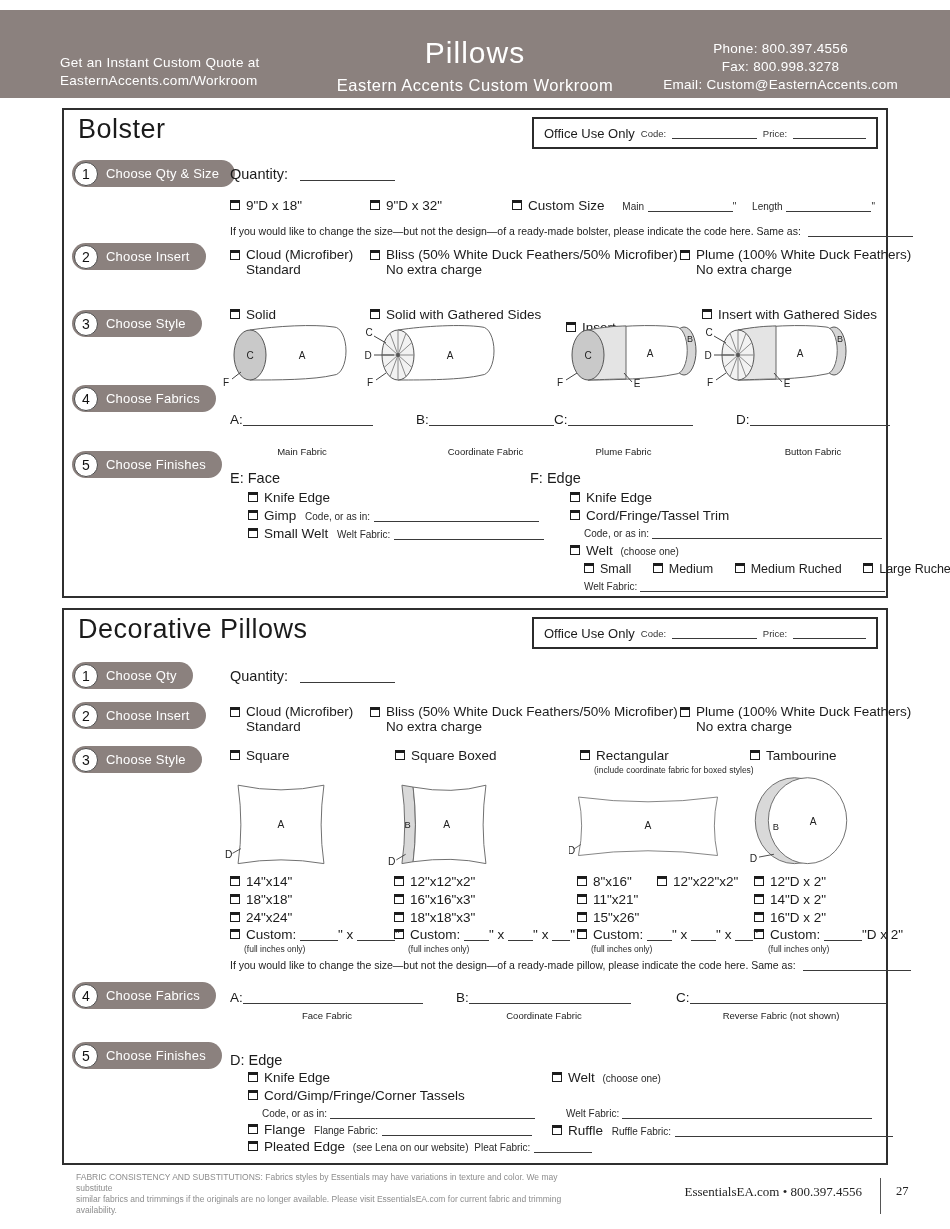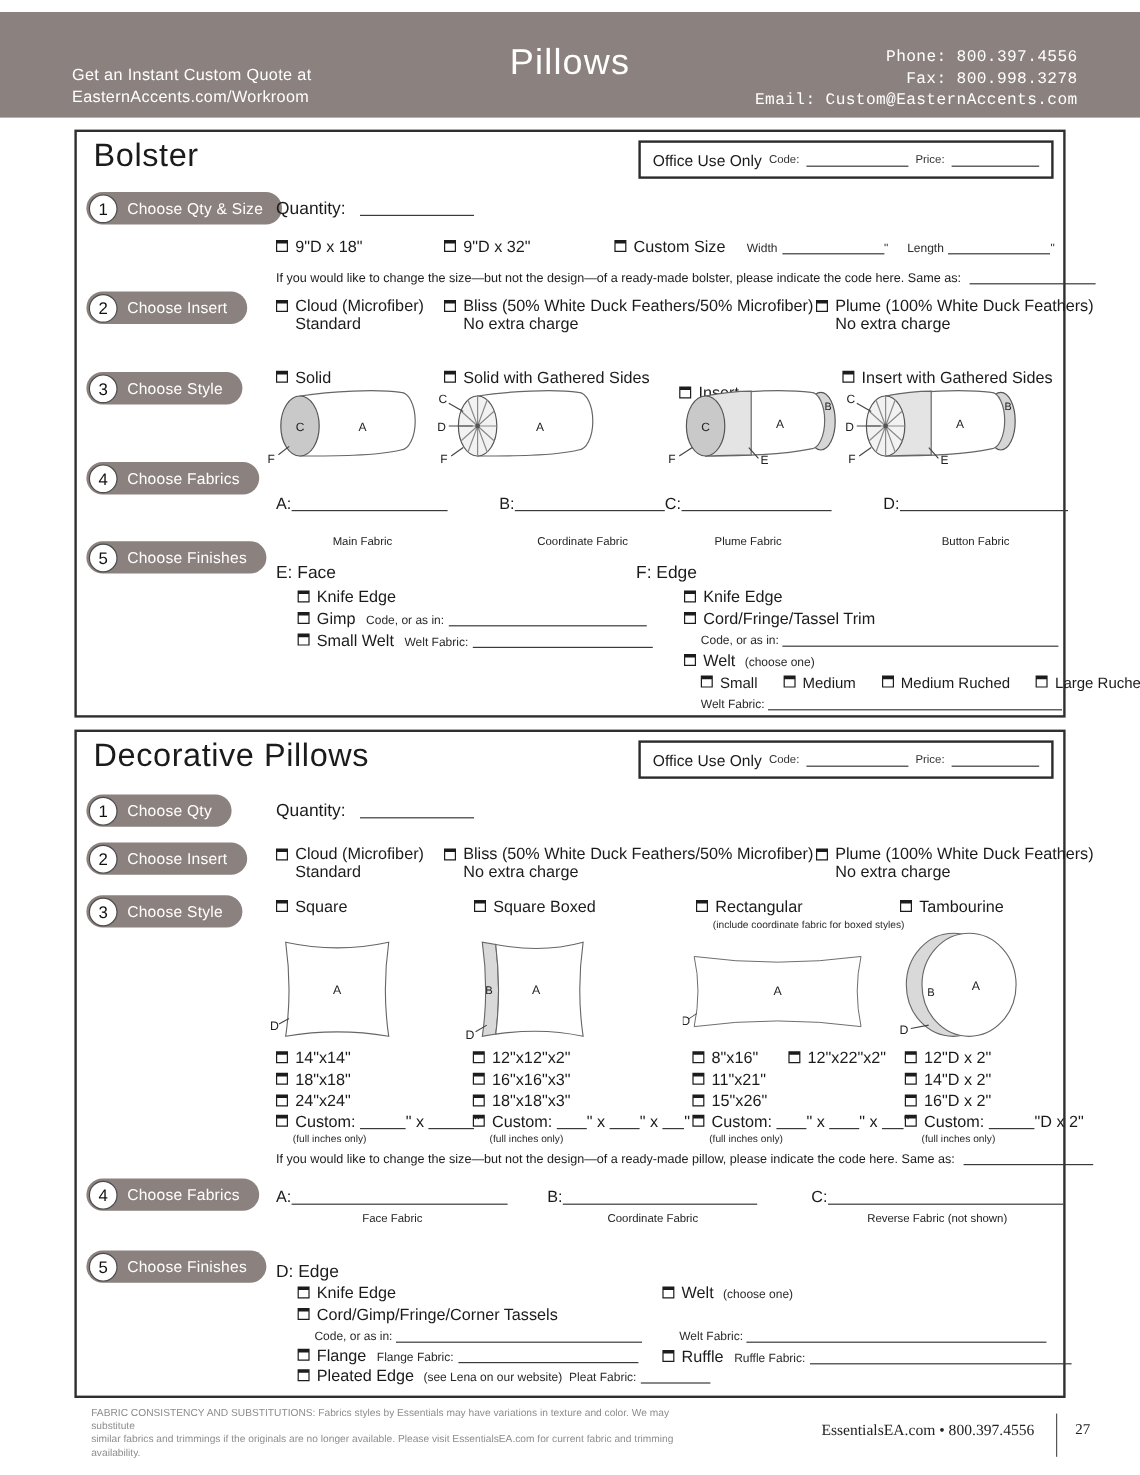--- a/index.html
+++ b/index.html
@@ -6,21 +6,21 @@
   body{
     width:950px;height:1229px;position:relative;background:#fff;
     font-family:"Liberation Sans",sans-serif;color:#1b1b1b;overflow:hidden;
   }
   .abs{position:absolute;}
   
   .band{position:absolute;left:0;top:10px;width:950px;height:88px;background:#8b817e;color:#fff;}
   .band .quote{position:absolute;left:60px;top:44px;font-size:13.5px;line-height:18px;letter-spacing:.3px;}
   .band .title{position:absolute;left:0;top:26px;width:950px;text-align:center;font-size:30px;letter-spacing:1px;}
   .band .subtitle{position:absolute;left:0;top:66px;width:950px;text-align:center;font-size:16.5px;letter-spacing:.5px;}
-  .band .contact{position:absolute;right:52px;top:30px;text-align:right;font-size:13.5px;line-height:18px;letter-spacing:.3px;font-family:Liberation Mono, monospace;}
+  .band .contact{position:absolute;right:52px;top:30px;text-align:center;font-size:13.5px;line-height:18px;letter-spacing:.3px;}
   
   .section{position:absolute;left:62px;width:826px;border:2px solid #2f2f2f;background:#fff;box-sizing:border-box;}
   #bolster-section{top:108px;height:490px;}
   #pillows-section{top:608px;height:557px;}
   .sec-title{position:absolute;left:14px;top:4px;font-size:27px;font-weight:400;letter-spacing:.5px;}
   .office{position:absolute;right:8px;top:7px;width:322px;height:28px;border:2px solid #2b2b2b;background:#fff;
           display:flex;align-items:center;gap:6px;padding:0 10px;box-sizing:content-box;}
   .office .olabel{font-size:13px;white-space:nowrap;}
   .office .okey{font-size:9.5px;color:#333;white-space:nowrap;}
   
@@ -49,20 +49,21 @@
 </style>
 </head>
 <body>
 
 <div class="band">
   <div class="quote">
     <div>Get an Instant Custom Quote at</div>
     <div>EasternAccents.com/Workroom</div>
   </div>
   <div class="title">Pillows</div>
+  <div class="subtitle">Eastern Accents Custom Workroom</div>
   <div class="contact">
     <div>Phone: 800.397.4556</div>
     <div>Fax: 800.998.3278</div>
     <div>Email: Custom@EasternAccents.com</div>
   </div>
 </div>
 
 <div class="section" id="bolster-section">
   <div class="sec-title">Bolster</div>
 
@@ -83,21 +84,21 @@
     <span class="ln" style="width:95px;margin-left:8px"></span>
   </div>
   <div class="abs opt" style="left:166px;top:88px">
     <span class="cb"></span><span>9"D x 18"</span>
   </div>
   <div class="abs opt" style="left:306px;top:88px">
     <span class="cb"></span><span>9"D x 32"</span>
   </div>
   <div class="abs opt" style="left:448px;top:88px">
     <span class="cb"></span><span>Custom Size</span>
-    <span class="sm" style="margin-left:14px">Width</span>
+    <span class="sm" style="margin-left:14px">Main</span>
     <span class="ln" style="width:85px"></span><span class="sm">"</span>
     <span class="sm" style="margin-left:12px">Length</span>
     <span class="ln" style="width:85px"></span><span class="sm">"</span>
   </div>
   <div class="abs note" style="left:166px;top:115px">
     <span>If you would like to change the size—but not the design—of a ready-made bolster, please indicate the code here. Same as:</span>
     <span class="ln" style="width:105px;margin-left:4px"></span>
   </div>
 
   <div class="badge" style="top:133px">

